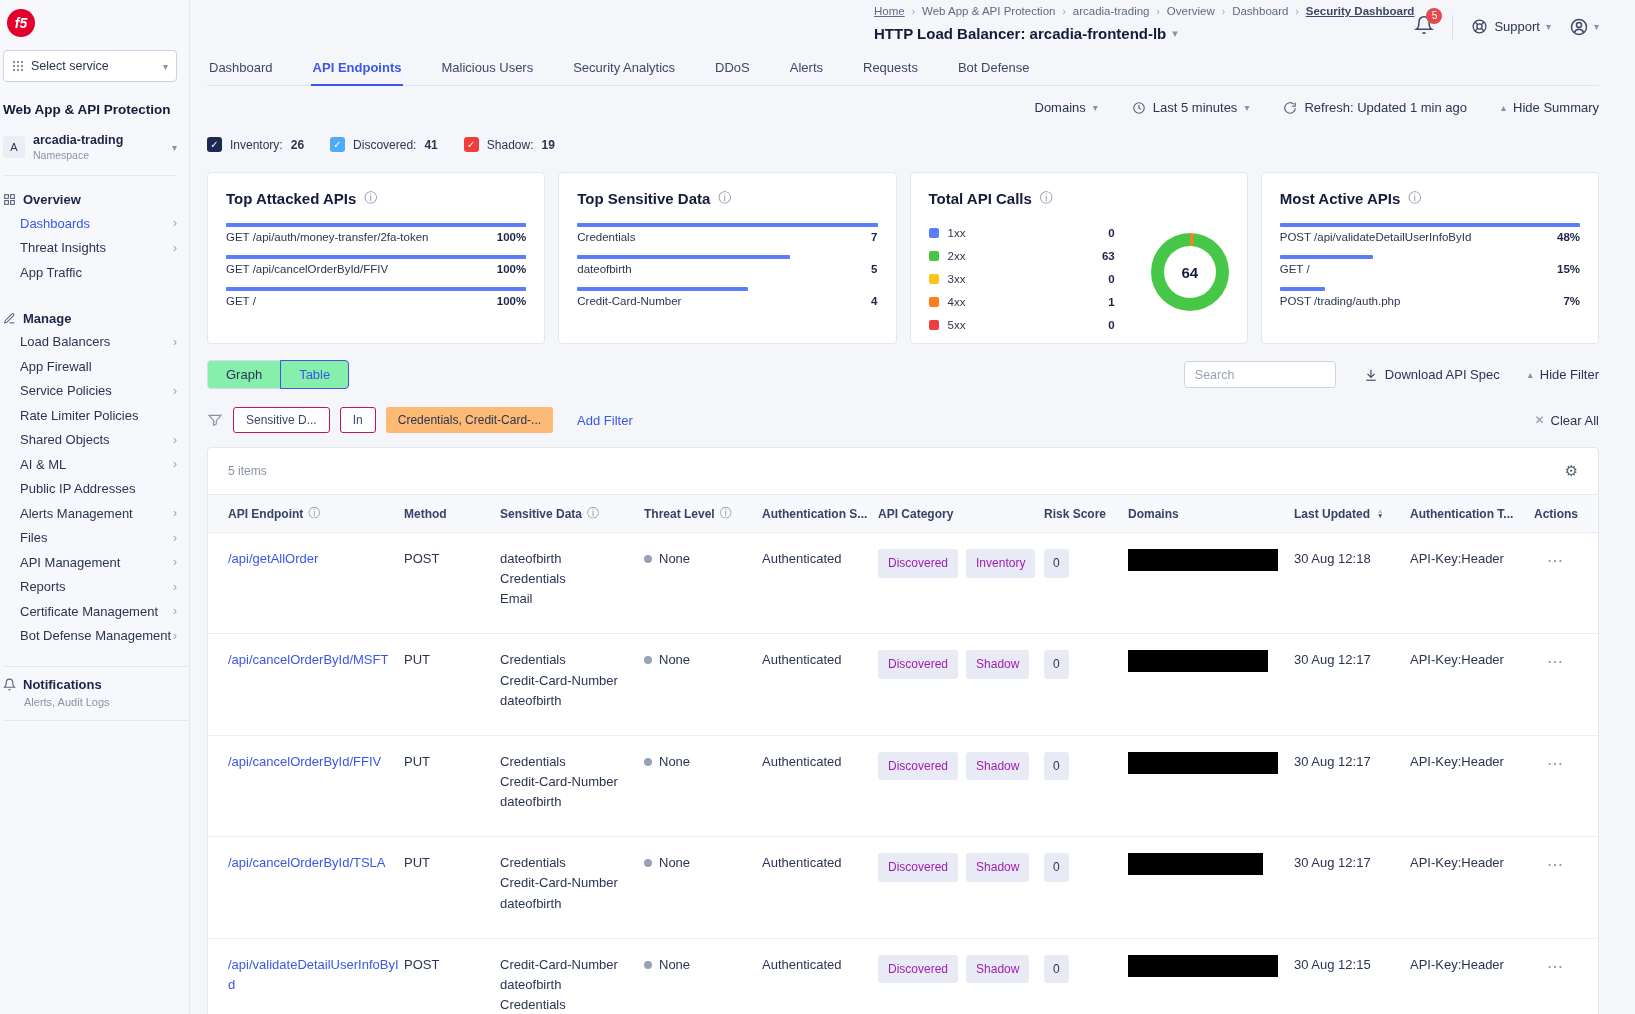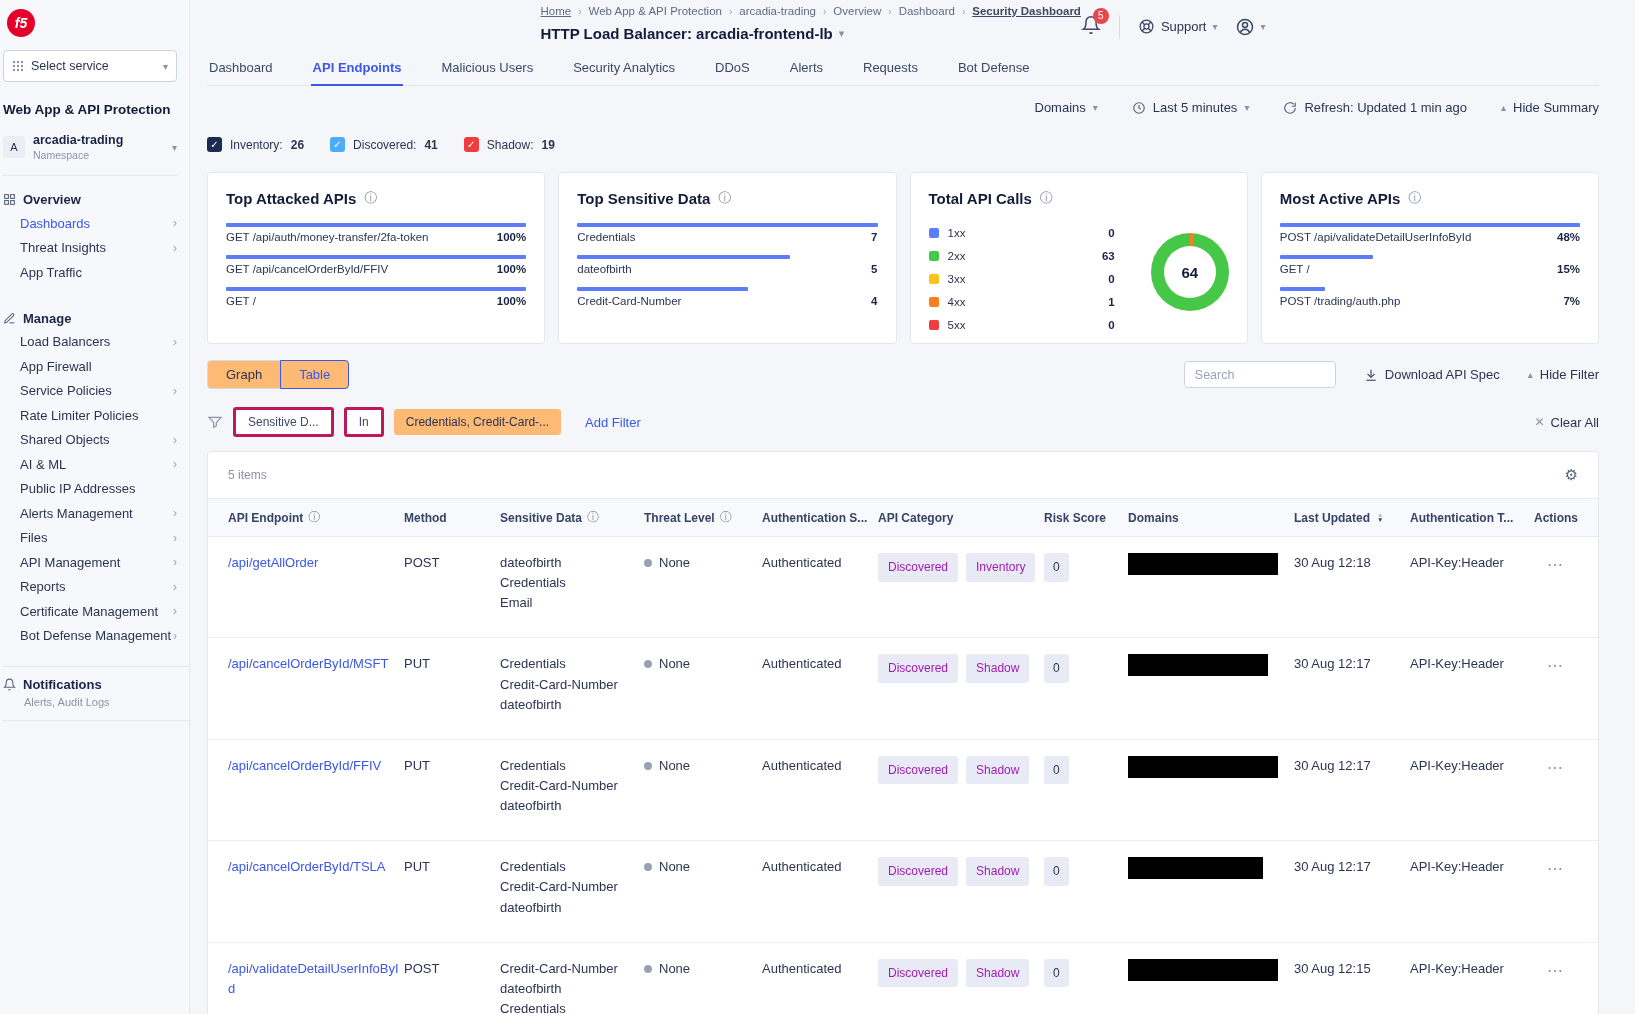--- a/index.html
+++ b/index.html
@@ -27,21 +27,21 @@
   .group-header svg { color:#5a6480; }
   .nav-item { display:flex; align-items:center; height:24.5px; padding-left:17px; padding-right:12px; font-size:13px; color:#2b3452; cursor:pointer; }
   .nav-item.active { color:#3a57e8; }
   .nav-item .chev { margin-left:auto; color:#9aa2b5; font-size:12px; }
   .notif-block { margin-top:18px; border-top:1px solid #e6e8f0; border-bottom:1px solid #e6e8f0; padding:10px 0 12px 0; margin-right:0; }
   .notif-title { display:flex; align-items:center; gap:7px; font-size:13px; font-weight:bold; color:#1c2447; }
   .notif-sub { font-size:11px; color:#8a92a6; margin:4px 0 0 21px; }
 
   
   .main { flex:1; padding:0 79px 0 17px; }
-  .topbar { display:flex; justify-content:center; padding-top:5px; }
+  .topbar { display:flex; justify-content:flex-end; padding-top:5px; }
   .crumbs { font-size:11.5px; color:#5f6b85; display:flex; align-items:center; gap:7px; }
   .crumb { cursor:pointer; }
   .crumb.u { text-decoration:underline; }
   .crumb.current { color:#3c4866; font-weight:bold; }
   .crumb-sep { color:#9aa2b5; font-size:10px; }
   .page-title { margin-top:8px; font-size:15px; font-weight:bold; color:#141c3a; display:flex; align-items:center; gap:6px; }
   .page-title .chev { color:#8a92a6; font-size:11px; font-weight:normal; }
   .top-icons { display:flex; align-items:center; gap:18px; padding-top:6px; }
   .bell-wrap { position:relative; cursor:pointer; }
   .badge { position:absolute; top:-7px; right:-8px; background:#e5484d; color:#fff; font-size:10px; min-width:16px; height:16px; border-radius:8px; display:flex; align-items:center; justify-content:center; padding:0 4px; }
@@ -78,33 +78,33 @@
   .calls-body { display:flex; margin-top:14px; align-items:flex-start; }
   .calls-legend { flex:1; }
   .cl-row { display:flex; align-items:center; font-size:11.5px; color:#2b3452; height:23px; }
   .cl-sq { width:10px; height:10px; border-radius:2px; margin-right:9px; }
   .cl-val { margin-left:auto; font-weight:bold; color:#1c2447; margin-right:36px; }
   .donut { width:78px; height:78px; border-radius:50%; position:relative; margin-top:12px; }
   .donut-hole { position:absolute; inset:13px; background:#fff; border-radius:50%; display:flex; align-items:center; justify-content:center; font-size:15px; font-weight:bold; color:#141c3a; }
 
   .controls { display:flex; align-items:center; margin-top:16px; }
   .seg { display:flex; }
-  .seg-btn { font-size:13px; padding:6px 18px; background:#fdba74; border:1px solid #d9dce6; color:#2b3452; cursor:pointer; border-radius:4px 0 0 4px; }
+  .seg-btn { font-size:13px; padding:6px 18px; background:#86efac; border:1px solid #d9dce6; color:#2b3452; cursor:pointer; border-radius:4px 0 0 4px; }
   .seg-btn.right { border-radius:0 4px 4px 0; margin-left:-1px; }
   .seg-btn.active { border:1px solid #3a57e8; color:#3a57e8; position:relative; z-index:1; }
   .controls-right { margin-left:auto; display:flex; align-items:center; gap:28px; }
   .search-input { width:152px; height:27px; border:1px solid #ccd2e0; border-radius:4px; padding:0 10px; font-size:12.5px; font-family:"Liberation Sans",sans-serif; color:#2b3452; background:#fff; }
   .search-input::placeholder { color:#9aa2b5; }
   .link-tool { display:flex; align-items:center; gap:7px; font-size:13px; color:#2b3452; cursor:pointer; }
   .link-tool svg { color:#3c4866; }
   .link-tool .chev { color:#8a92a6; font-size:10px; }
 
   .filterbar { display:flex; align-items:center; margin-top:18px; gap:10px; }
   .funnel { color:#8a92a6; display:flex; }
-  .fbox { background:#fff; border:3px solid #be185d; border-radius:3px; font-size:12px; color:#3c4866; padding:5px 12px; cursor:pointer; }
+  .fbox { background:#fff; border:1px solid #be185d; border-radius:3px; font-size:12px; color:#3c4866; padding:5px 12px; cursor:pointer; }
   .fchip { background:#fdba74; border-radius:3px; font-size:12px; color:#2b3452; padding:6px 12px; cursor:pointer; }
   .add-filter { color:#3a57e8; font-size:13px; margin-left:14px; cursor:pointer; }
   .clear-all { margin-left:auto; display:flex; align-items:center; gap:6px; font-size:13px; color:#2b3452; cursor:pointer; }
   .clear-all .x { color:#8a92a6; font-size:12px; }
 
   .table-card { margin-top:14px; background:#fff; border:1px solid #e4e7ef; border-radius:4px; }
   .items-row { display:flex; align-items:center; padding:14px 20px; }
   .items-label { font-size:12px; color:#8a92a6; }
   .gear { margin-left:auto; color:#5a6480; font-size:15px; cursor:pointer; }
   .tgrid { display:grid; grid-template-columns:172px 92px 140px 114px 112px 162px 80px 162px 112px 120px 1fr; padding:0 20px; column-gap:4px; }

